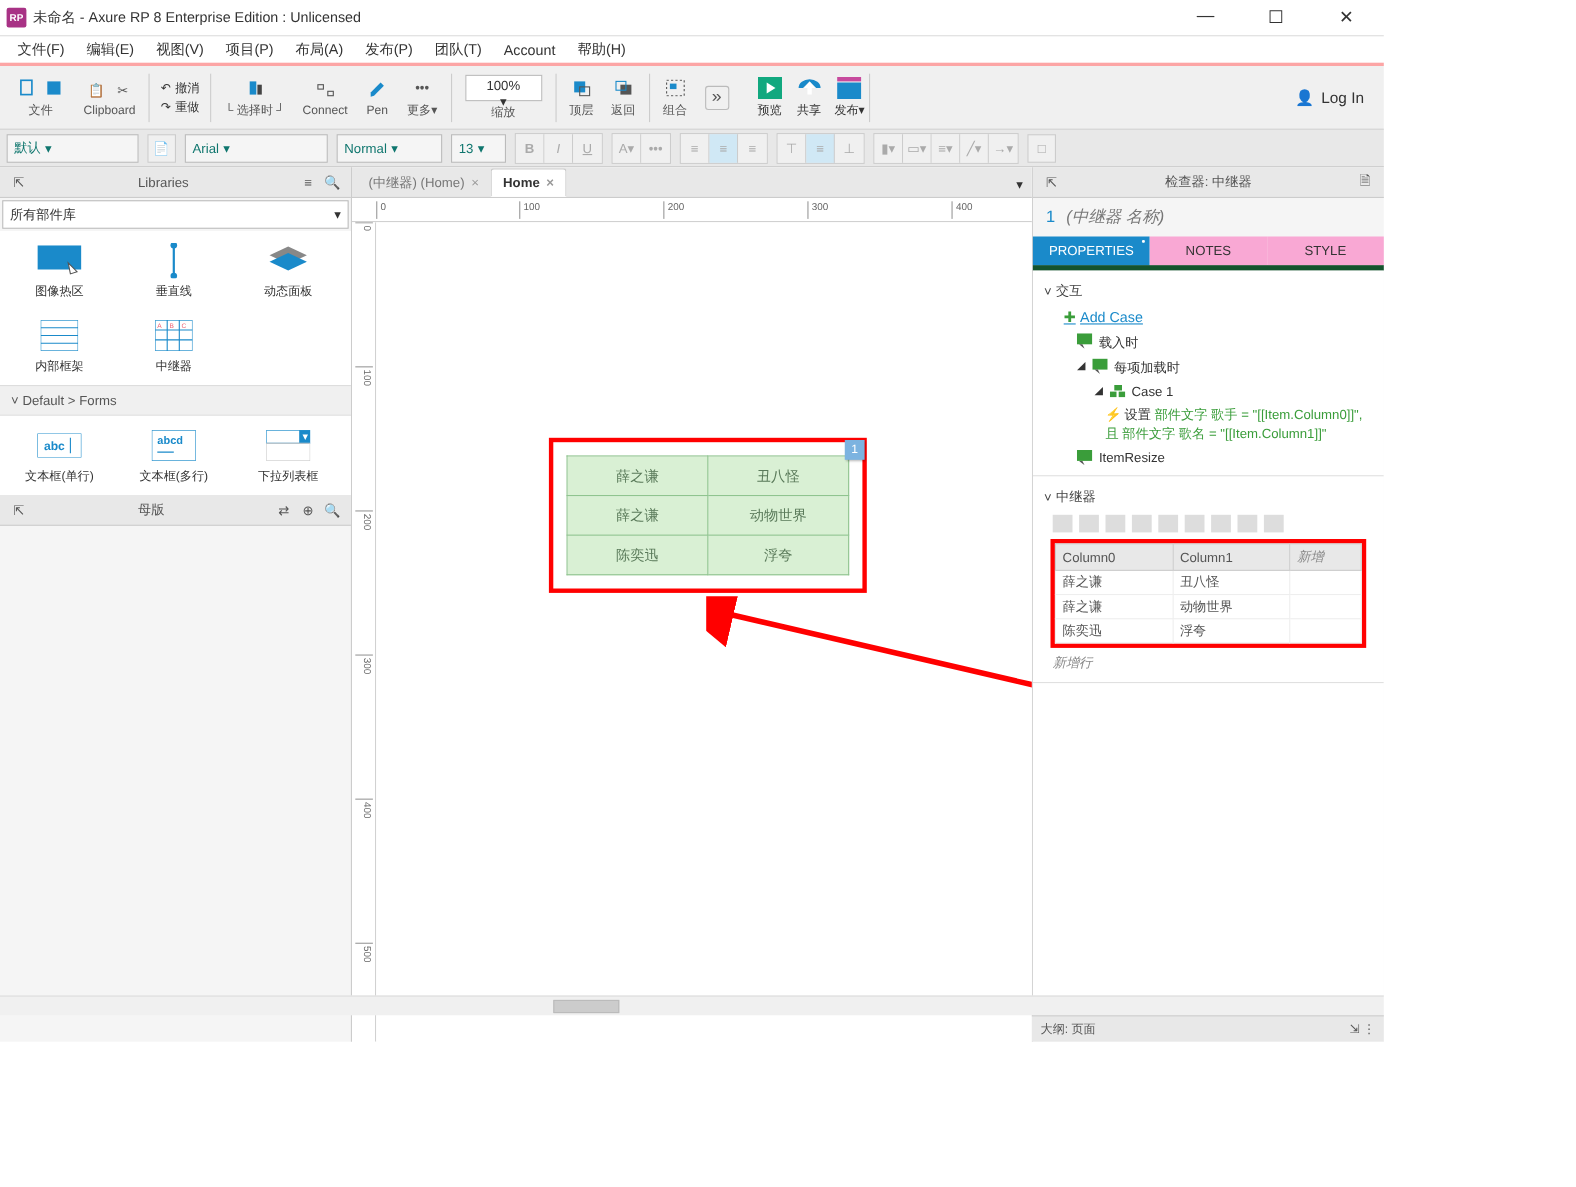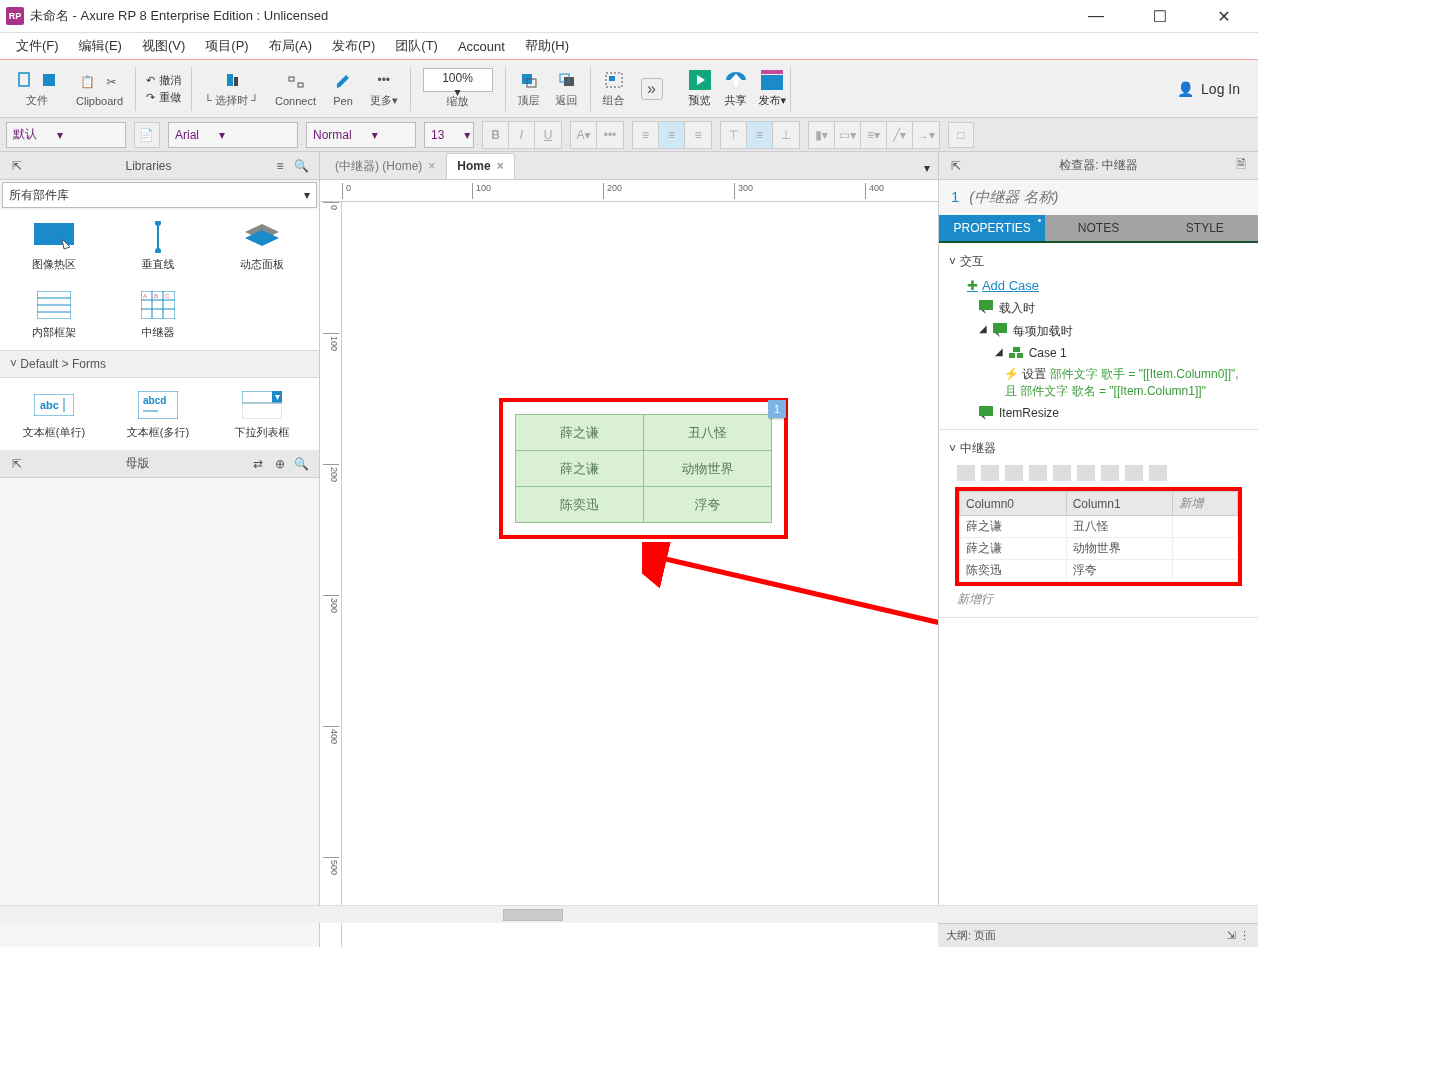--- a/index.html
+++ b/index.html
@@ -7,21 +7,21 @@
 .scale-wrapper { width: 1258px; height: 947px; position: relative; }
 
 
 .titlebar { height: 32px; background: #fff; display: flex; align-items: center; padding: 0 6px; }
 .titlebar .logo { width: 18px; height: 18px; background: #a83285; border-radius: 2px; display: inline-flex; align-items: center; justify-content: center; color: #fff; font-size: 9px; font-weight: bold; margin-right: 6px; }
 .titlebar .title { flex: 1; font-size: 13px; }
 .winbtns { display: flex; gap: 24px; margin-right: 8px; }
 .winbtn { width: 40px; text-align: center; font-size: 16px; cursor: pointer; }
 
 
-.menubar { height: 28px; border-top: 1px solid #ddd; border-bottom: 1px solid #fca5a5; display: flex; align-items: center; padding: 0 8px; gap: 4px; }
+.menubar { height: 28px; border-top: 1px solid #ddd; border-bottom: 3px solid #fca5a5; display: flex; align-items: center; padding: 0 8px; gap: 4px; }
 .menubar span { padding: 3px 8px; font-size: 13px; cursor: pointer; }
 
 
 .toolbar { height: 58px; background: #f0f0f0; border-bottom: 1px solid #ccc; display: flex; align-items: center; padding: 0 6px; }
 .tb-group { display: flex; flex-direction: column; align-items: center; padding: 3px 8px; position: relative; }
 .tb-icons-row { display: flex; gap: 2px; align-items: center; }
 .tb-icon { width: 22px; height: 22px; display: inline-flex; align-items: center; justify-content: center; color: #555; border-radius: 2px; cursor: pointer; }
 .tb-icon.blue { color: #1a8aca; }
 .tb-label { font-size: 11px; color: #555; margin-top: 2px; }
 .tb-sep { width: 1px; height: 44px; background: #ccc; margin: 0 4px; }
@@ -29,21 +29,21 @@
 .undo-redo div { display: flex; align-items: center; gap: 4px; cursor: pointer; }
 .zoom-sel { height: 24px; border: 1px solid #bbb; background: #fff; padding: 2px 6px; font-size: 12px; width: 70px; display:flex; align-items:center; justify-content:space-between;flex-direction:column; }
 .login { margin-left: auto; display: flex; align-items: center; gap: 6px; padding: 0 12px; font-size: 14px; cursor: pointer; }
 .right-icons { display: flex; gap: 10px; margin-left: 16px; }
 .ri { display: flex; flex-direction: column; align-items: center; gap: 2px; cursor: pointer; }
 .ri .ibox { width: 26px; height: 22px; display: flex; align-items: center; justify-content: center; }
 .ri-lab { font-size: 11px; }
 
 
 .formatbar { height: 34px; background: #e8e8e8; border-bottom: 1px solid #ccc; display: flex; align-items: center; padding: 0 6px; gap: 8px; }
-.fb-sel { height: 26px; border: 1px solid #bbb; background: #f5f5f5; padding: 2px 6px; display: flex; align-items: center; font-size: 12px; color: #701a75; gap: 20px; }
+.fb-sel { height: 26px; border: 1px solid #bbb; background: #f5f5f5; padding: 2px 6px; display: flex; align-items: center; font-size: 12px; color: #0f766e; gap: 4px; }
 .fb-btn { width: 26px; height: 26px; border: 1px solid #ccc; background: #f0f0f0; display: inline-flex; align-items: center; justify-content: center; color: #aaa; }
 .fb-btn-group { display: flex; border: 1px solid #ccc; }
 .fb-btn-group .fb-btn { border: none; border-right: 1px solid #ccc; }
 .fb-btn-group .fb-btn:last-child { border-right: none; }
 .fb-btn.active { background: #d0e8f5; }
 
 
 .main { display: flex; height: calc(100% - 152px); }
 .left-panel { width: 320px; background: #f5f5f5; border-right: 1px solid #ccc; display: flex; flex-direction: column; }
 .panel-header { height: 28px; background: #e8e8e8; display: flex; align-items: center; padding: 0 6px; font-size: 12px; color: #555; border-bottom: 1px solid #ccc; }
@@ -71,22 +71,22 @@
 .repeater-box { position: absolute; left: 157px; top: 196px; border: 4px solid red; padding: 12px; }
 .repeater-badge { position: absolute; right: -2px; top: -2px; background: #7cb3e0; color: #fff; width: 18px; height: 18px; font-size: 11px; display: flex; align-items: center; justify-content: center; box-shadow: 1px 1px 2px rgba(0,0,0,0.3); }
 .repeater-table { border-collapse: collapse; }
 .repeater-table td { border: 1px solid #8fc48f; background: #d9f0d4; width: 128px; height: 36px; text-align: center; font-size: 13px; color: #5a7a5a; }
 
 .arrow-svg { position: absolute; pointer-events: none; }
 
 .right-panel { width: 320px; background: #f5f5f5; border-left: 1px solid #ccc; display: flex; flex-direction: column; }
 .inspector-title { padding: 8px 12px; font-size: 15px; font-style: italic; color: #777; display: flex; gap: 10px; align-items: baseline; }
 .inspector-title .num { color: #1a8aca; font-style: normal; }
-.insp-tabs { display: flex; border-bottom: 2px solid #14532d; }
-.insp-tab { flex: 1; text-align: center; padding: 6px; font-size: 12px; cursor: pointer; background: #a3a3a3; }
+.insp-tabs { display: flex; border-bottom: 5px solid #14532d; }
+.insp-tab { flex: 1; text-align: center; padding: 6px; font-size: 12px; cursor: pointer; background: #f9a8d4; }
 .insp-tab.active { background: #1a8aca; color: #fff; position: relative; }
 .insp-tab.active::after { content: "•"; position: absolute; top: 0px; right: 4px; color: #fff; font-size: 10px;}
 .insp-body { flex: 1; overflow: auto; background: #fff; }
 .insp-section { padding: 6px 10px; border-bottom: 1px solid #e0e0e0; }
 .insp-section-h { font-size: 12px; color: #444; padding: 4px 0; cursor: pointer; display: flex; align-items: center; gap: 4px; }
 .add-case { color: #1a8aca; text-decoration: underline; cursor: pointer; font-size: 13px; padding: 4px 0 4px 18px; display: flex; align-items: center; gap: 4px; }
 .ix-item { padding: 3px 0 3px 30px; font-size: 12px; display: flex; align-items: flex-start; gap: 6px; }
 .ix-sub { padding-left: 46px; }
 .ix-action { padding: 3px 0 3px 56px; font-size: 12px; }
 .ix-action .g { color: #3a9d3a; }
@@ -272,21 +272,21 @@
 <div class="formatbar">
   <div class="fb-sel" style="width:120px">
         <span>默认</span>
         <span>▾</span>
       </div>
   <span class="fb-btn" style="color:#1a8aca">📄</span>
   <div class="fb-sel" style="width:130px">
         <span>Arial</span>
         <span>▾</span>
       </div>
-  <div class="fb-sel" style="width:110px">
+  <div class="fb-sel" style="width:96px">
         <span>Normal</span>
         <span>▾</span>
       </div>
   <div class="fb-sel" style="width:50px">
         <span>13</span>
         <span>▾</span>
       </div>
   <div class="fb-btn-group">
     <span class="fb-btn">
           <b>B</b>

